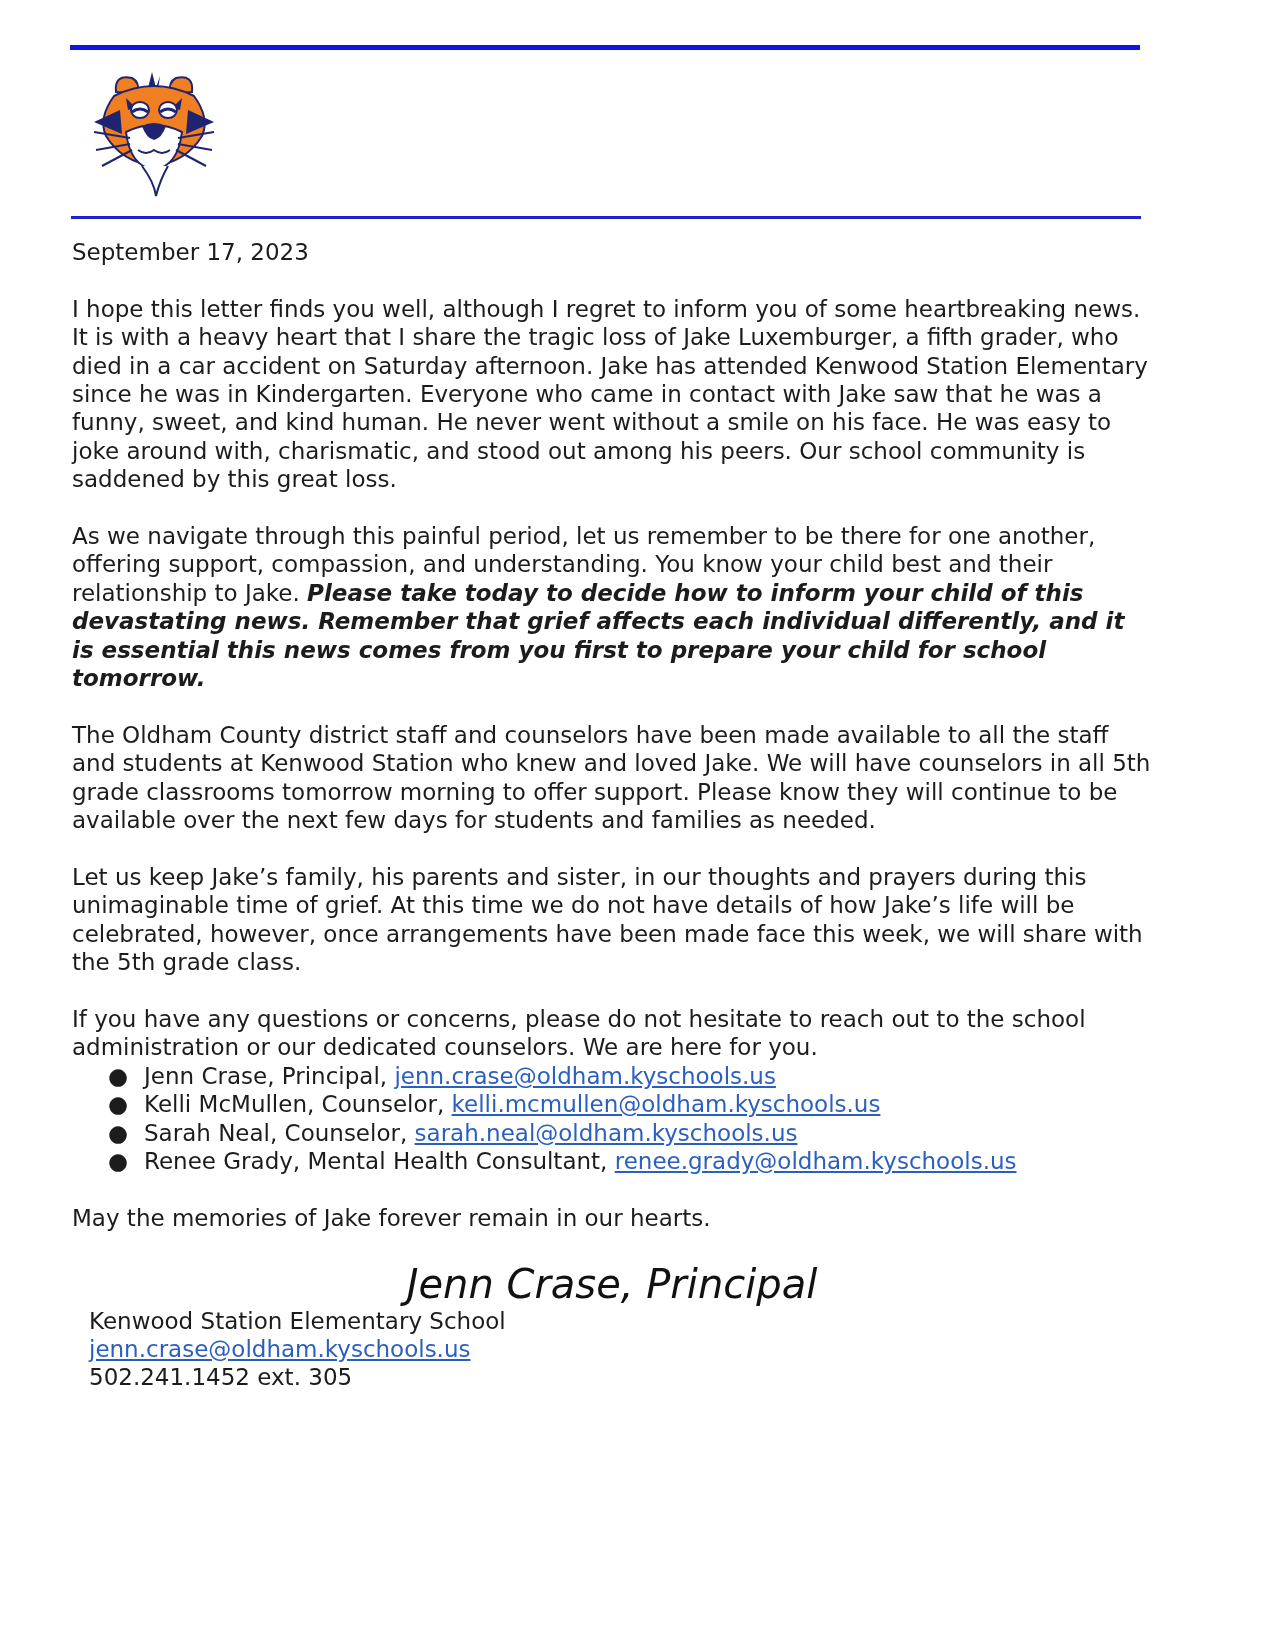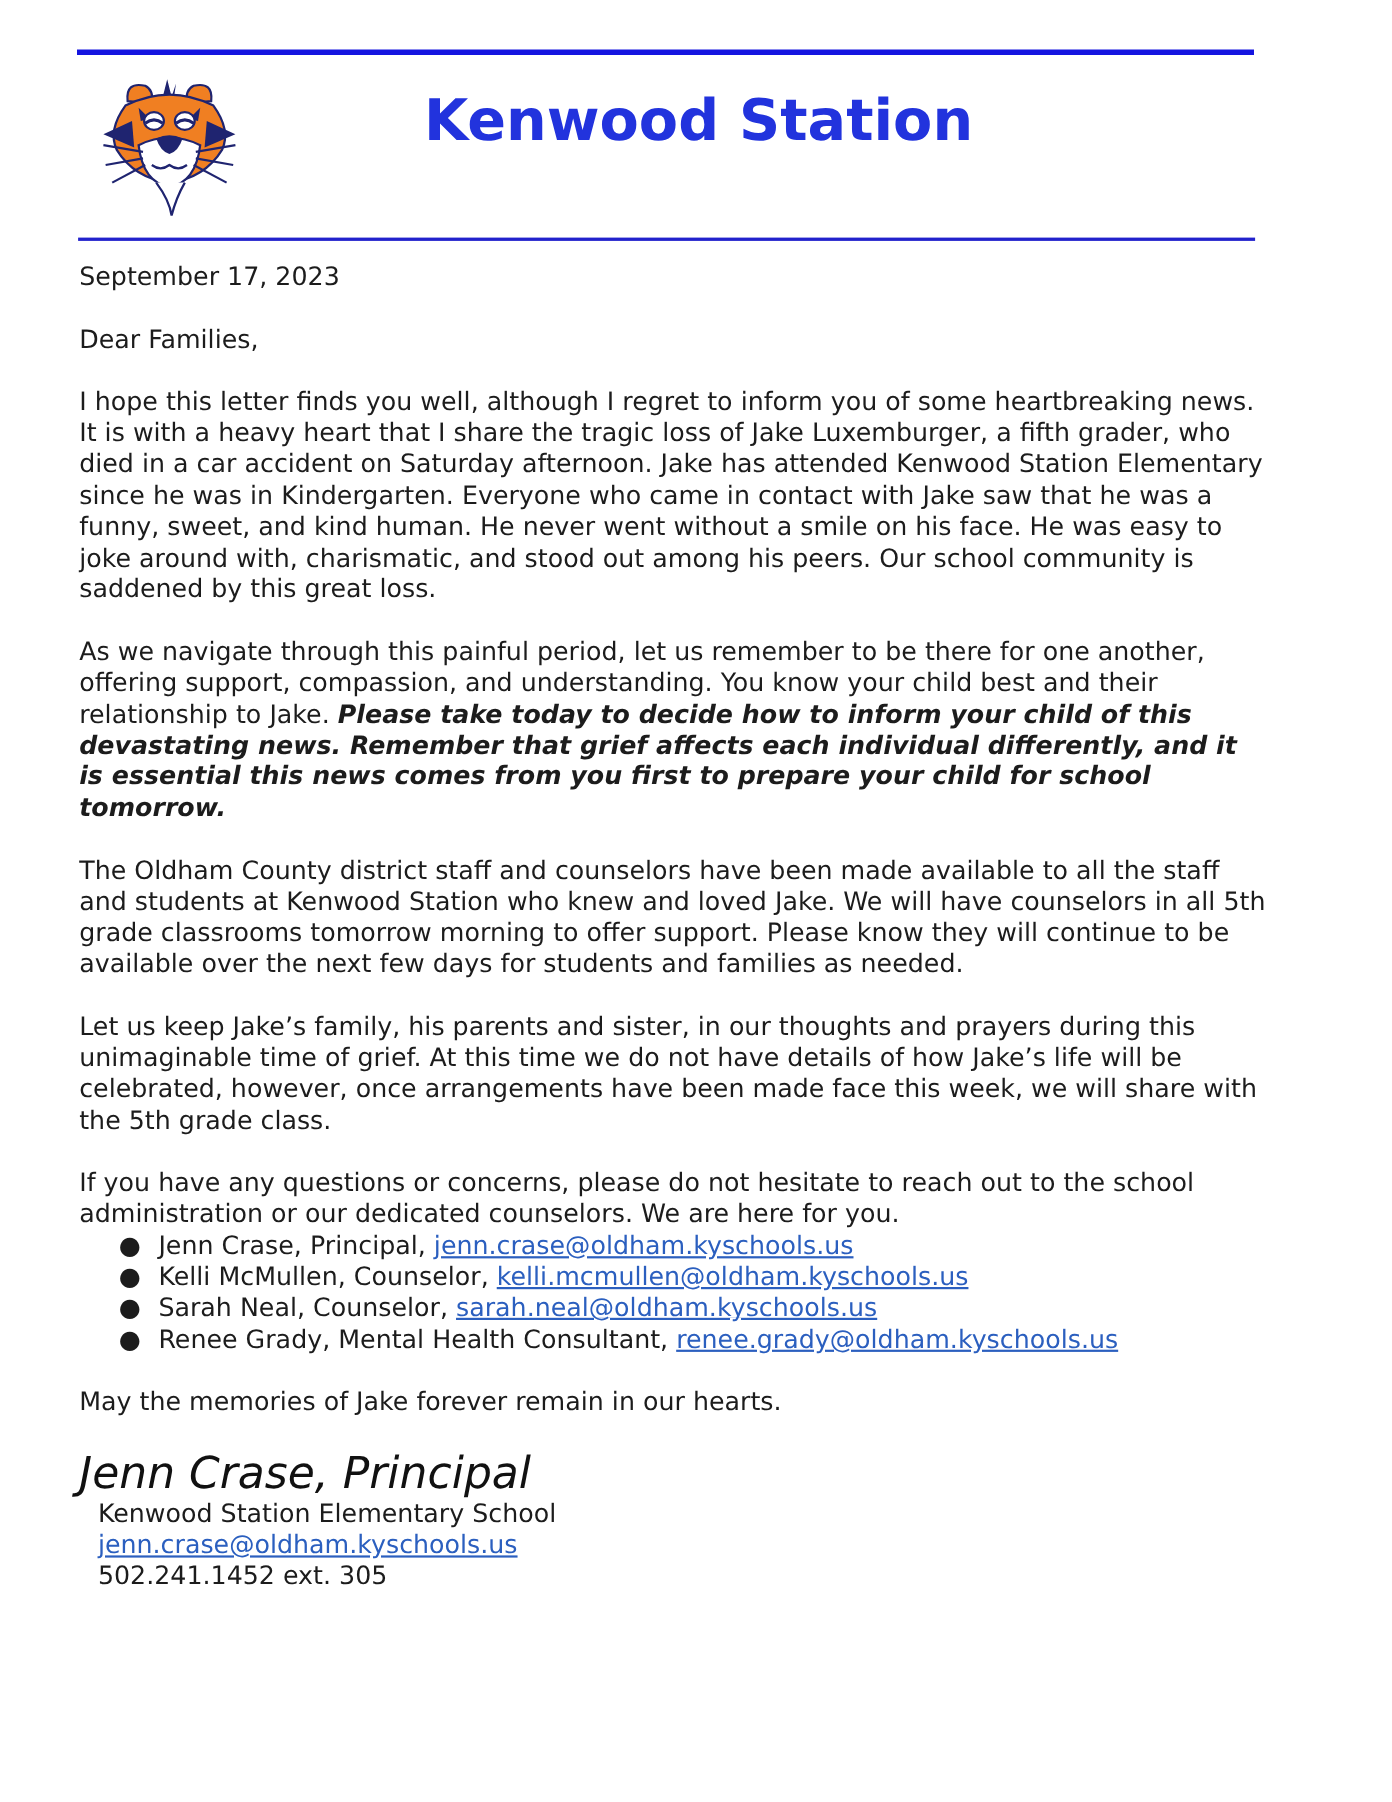--- a/index.html
+++ b/index.html
@@ -89,20 +89,21 @@
     color: #2b5fbf;
     text-decoration: underline;
     text-align: right;
   }
   .sig-name {
     font-style: italic;
     font-size: 40px;
     line-height: 46px;
     margin-top: 10px;
     color: #111;
+    text-align: center;
   }
   .sig-line {
     font-size: 23px;
     line-height: 28px;
     margin-left: 17px;
   }
 </style>
 </head>
 <body>
 
@@ -138,28 +139,26 @@
     <line x1="44" y1="68" x2="8" y2="62" stroke="#1f2470" stroke-width="2"></line>
     <line x1="44" y1="74" x2="10" y2="80" stroke="#1f2470" stroke-width="2"></line>
     <line x1="46" y1="80" x2="16" y2="96" stroke="#1f2470" stroke-width="2"></line>
     <line x1="92" y1="68" x2="128" y2="62" stroke="#1f2470" stroke-width="2"></line>
     <line x1="92" y1="74" x2="126" y2="80" stroke="#1f2470" stroke-width="2"></line>
     <line x1="90" y1="80" x2="120" y2="96" stroke="#1f2470" stroke-width="2"></line>
   </svg>
 </div>
 
 <div class="school-title">
-  <span class="line">Kenwood Station</span>
 </div>
 
 <div class="rule-bottom"></div>
 
 <div class="letter">
   <p class="date">September 17, 2023</p>
-  <p>Dear Families,</p>
   <p>I hope this letter finds you well, although I regret to inform you of some heartbreaking news.  It is with a heavy heart that I share the tragic loss of Jake Luxemburger, a fifth grader, who died in a car accident on Saturday afternoon.  Jake has attended Kenwood Station Elementary since he was in Kindergarten.  Everyone who came in contact with Jake saw that he was a funny, sweet, and kind human.  He never went without a smile on his face.  He was easy to joke around with, charismatic, and stood out among his peers.  Our school community is saddened by this great loss.</p>
   <p>
     <span>As we navigate through this painful period, let us remember to be there for one another, offering support, compassion, and understanding.  You know your child best and their relationship to Jake.  </span><span class="emph">Please take today to decide how to inform your child of this devastating news.  Remember that grief affects each individual differently, and it is essential this news comes from you first to prepare your child for school tomorrow.</span>
   </p>
   <p>The Oldham County district staff and counselors have been made available to all the staff and students at Kenwood Station who knew and loved Jake.  We will have counselors in all 5th grade classrooms tomorrow morning to offer support.  Please know they will continue to be available over the next few days for students and families as needed.</p>
   <p>Let us keep Jake’s family, his parents and sister, in our thoughts and prayers during this unimaginable time of grief.  At this time we do not have details of how Jake’s life will be celebrated, however, once arrangements have been made face this week, we will share with the 5th grade class.</p>
   <p style="margin-bottom:0">If you have any questions or concerns, please do not hesitate to reach out to the school administration or our dedicated counselors. We are here for you.</p>
   <ul class="contacts">
     <li>
       <span class="bullet">●</span>

